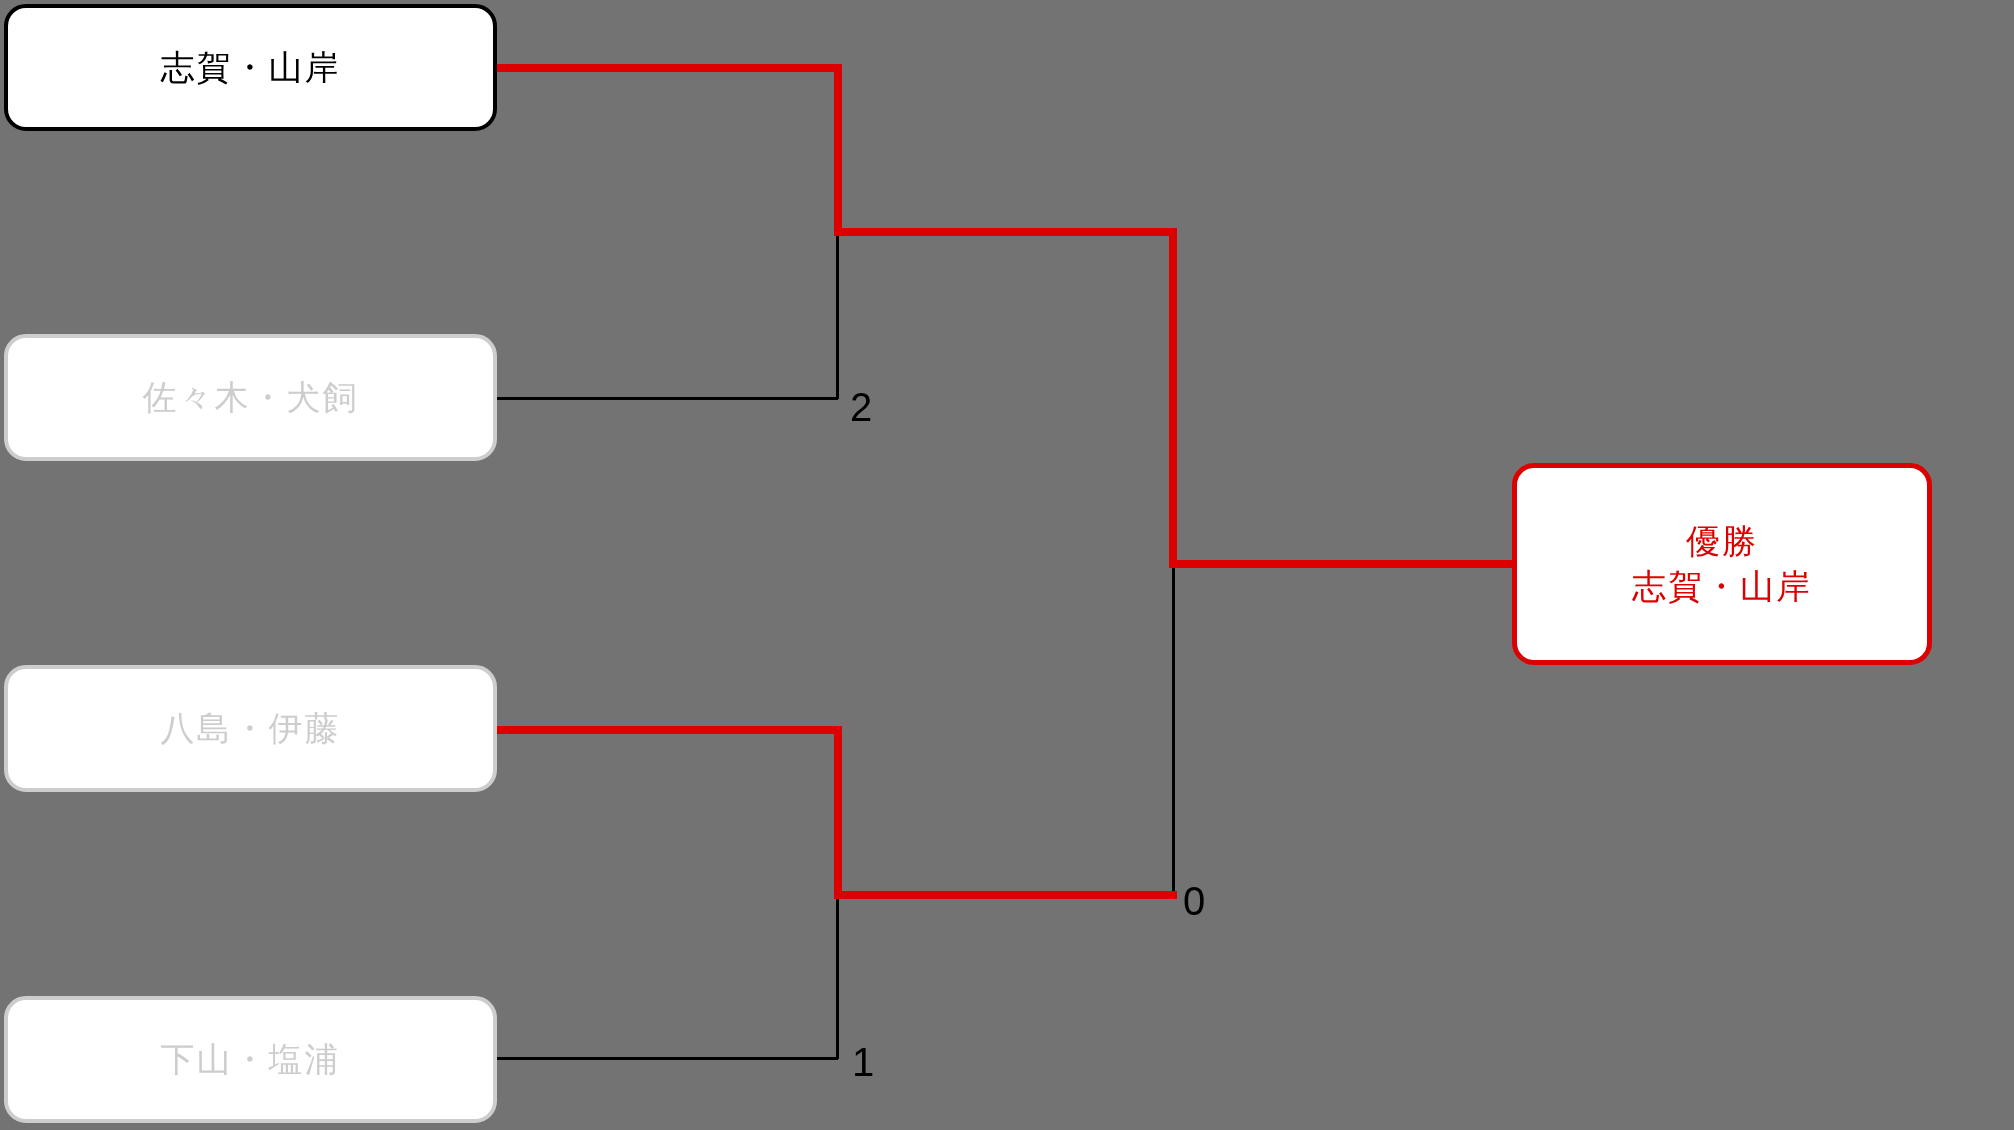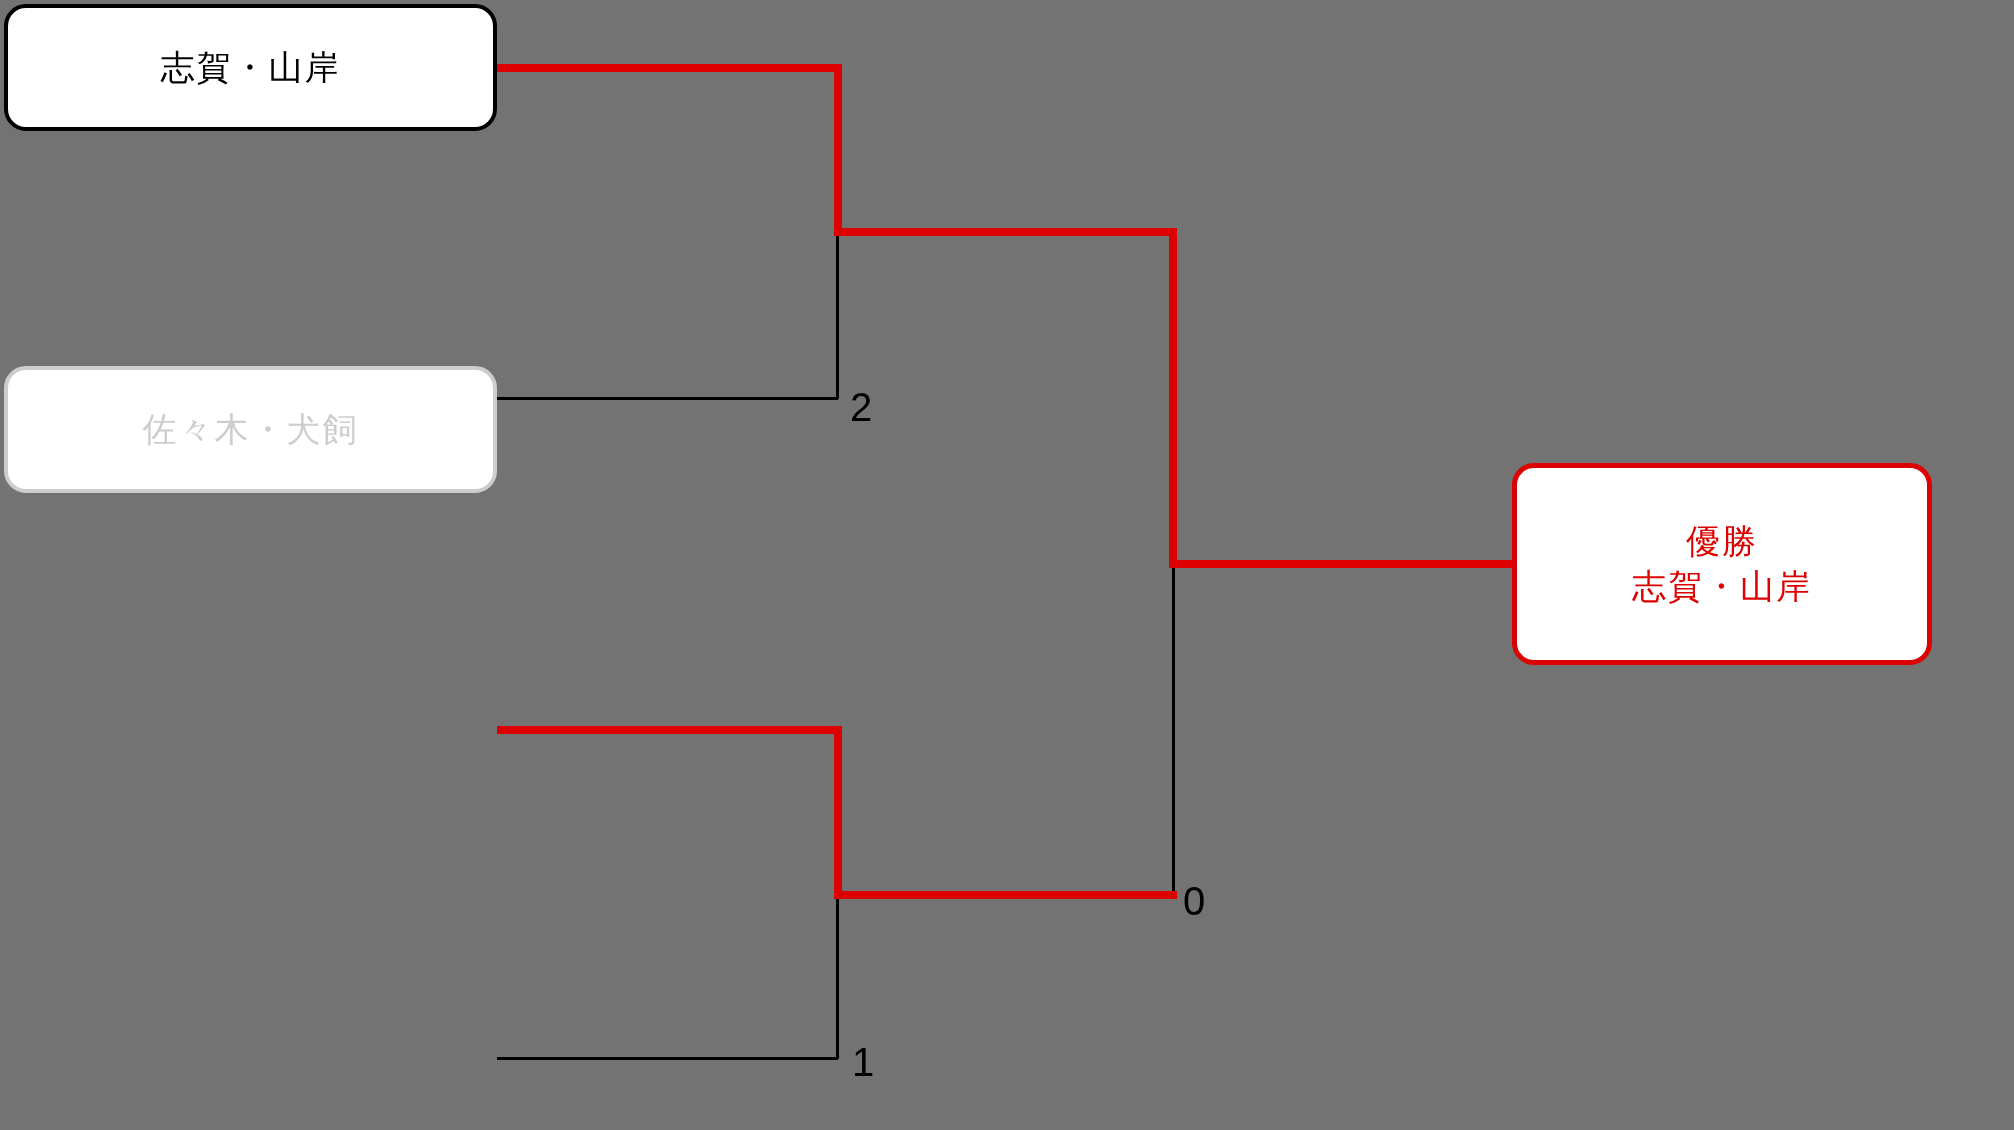--- a/index.html
+++ b/index.html
@@ -24,21 +24,20 @@
     border-radius:22px;
     display:flex;align-items:center;justify-content:center;
     font-size:34px;
     letter-spacing:2px;
     color:var(--activeText);
     background:#ffffff;
   }
   .team-box.eliminated{
     border-color:var(--eliminated);
     color:var(--eliminated);
-    margin-top:32px;
   }
   .champion-box{
     position:absolute;
     left:1512px;top:463px;width:420px;height:202px;
     box-sizing:border-box;
     border:5px solid var(--advance);
     border-radius:22px;
     display:flex;flex-direction:column;align-items:center;justify-content:center;
     font-size:34px;line-height:1.32;
     letter-spacing:2px;
@@ -60,20 +59,26 @@
 <body>
 
 <div id="stage">
 
   <div class="team-box" style="top:4px;">
     <span>志賀・山岸</span>
   </div>
   <div class="team-box eliminated" style="top:334px;">
     <span>佐々木・犬飼</span>
   </div>
+  <div class="team-box eliminated" style="top:665px;">
+    <span>八島・伊藤</span>
+  </div>
+  <div class="team-box eliminated" style="top:996px;">
+    <span>下山・塩浦</span>
+  </div>
 
   <div class="line black" style="left:497px;top:397px;width:341px;height:3px;"></div>
   <div class="line black" style="left:836px;top:232px;width:3px;height:167px;"></div>
 
   <div class="line black" style="left:497px;top:1057px;width:341px;height:3px;"></div>
   <div class="line black" style="left:836px;top:895px;width:3px;height:164px;"></div>
 
   <div class="line black" style="left:1172px;top:564px;width:3px;height:333px;"></div>
 
   <div class="line red" style="left:497px;top:64px;width:345px;height:8px;"></div>

